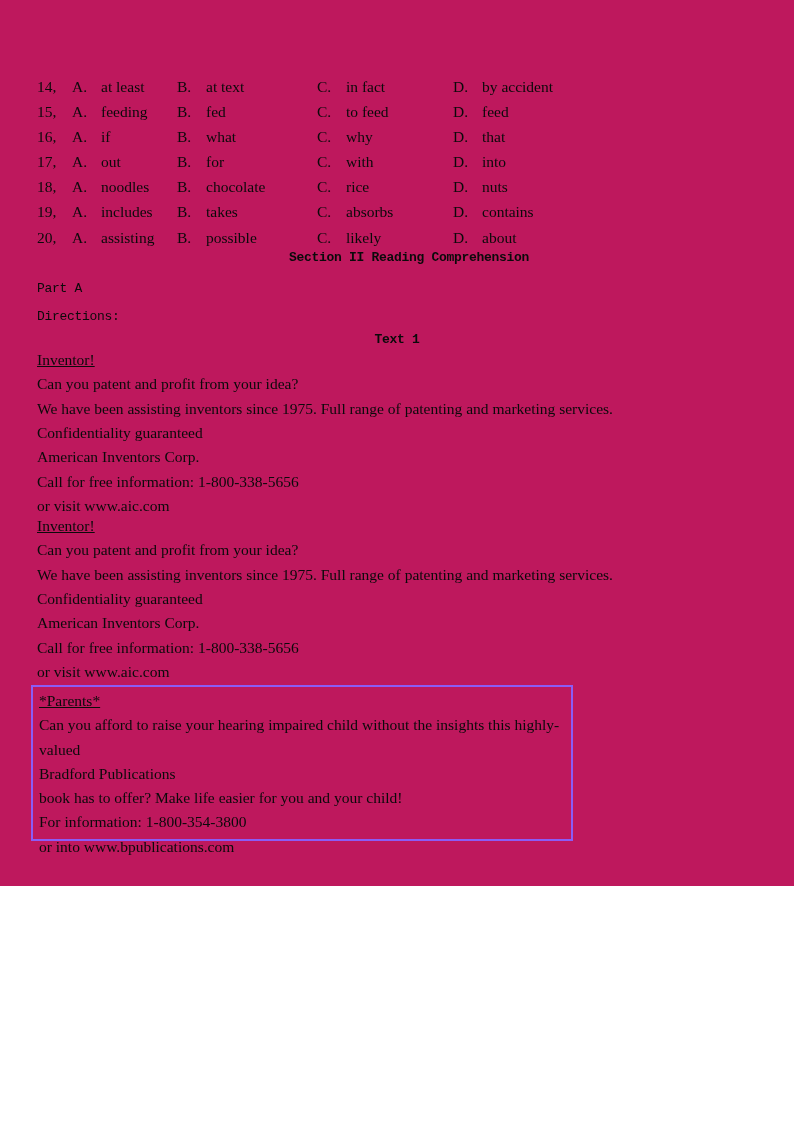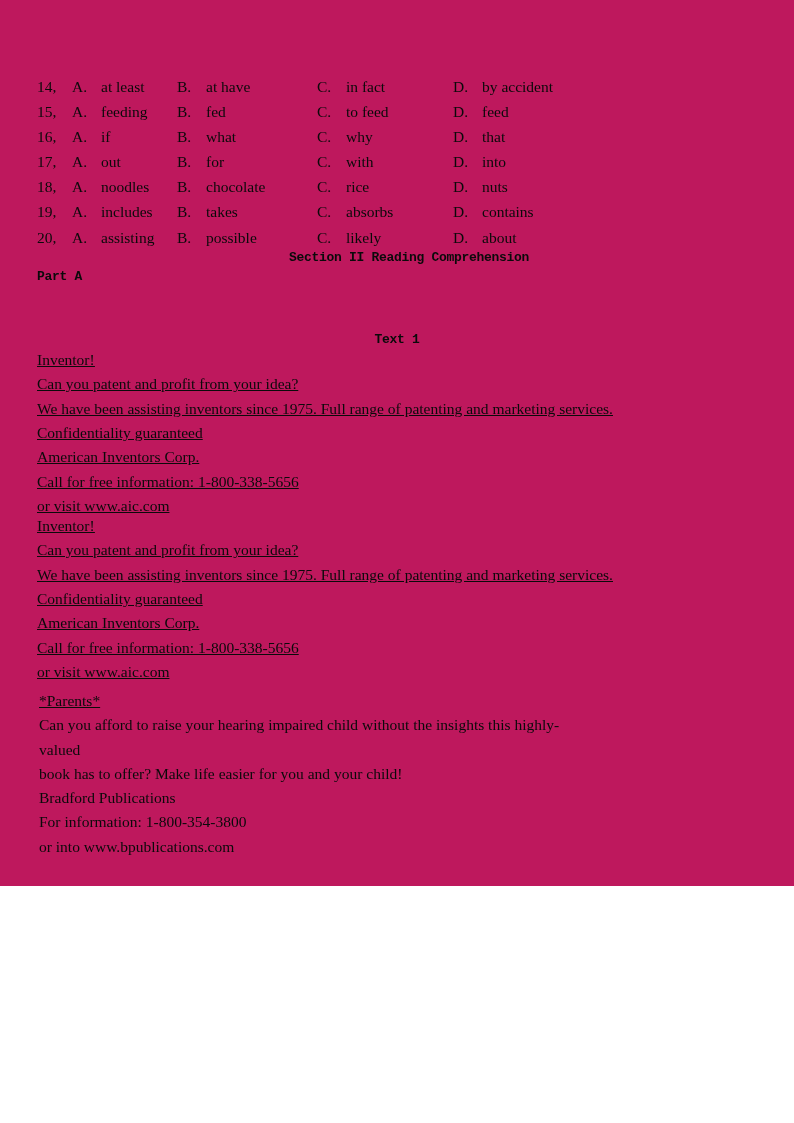--- a/index.html
+++ b/index.html
@@ -1,57 +1,57 @@
 <!DOCTYPE html>
 <html><head>
 <meta charset="utf-8">
 <style>
   html,body{margin:0;padding:0;background:#ffffff;}
   .page{position:relative;width:794px;height:886px;background:#be185d;overflow:hidden;color:#000;}
 
   .serif{font-family:"Liberation Serif","DejaVu Serif",serif;font-size:15.5px;color:#0a0a0a;}
   .mono{font-family:"Liberation Mono","DejaVu Sans Mono",monospace;font-size:13px;letter-spacing:-0.3px;color:#0a0a0a;}
-  .bold{font-weight:bold;}
+  .bold{font-weight:normal;margin-top:12px;}
   .underline{text-decoration:underline;}
 
   
   .questions{position:absolute;left:37px;top:74px;width:730px;}
   .q-row{position:relative;height:25.1px;line-height:25.1px;}
   .cell{position:absolute;top:0;white-space:nowrap;}
   .pos-num{left:0;}
   .pos-a{left:35px;}
   .pos-b{left:140px;}
   .pos-c{left:280px;}
   .pos-d{left:416px;}
   .letter{display:inline-block;width:29px;}
 
   
   .sec-heading{position:absolute;top:250px;left:12px;width:794px;text-align:center;line-height:16px;font-weight:bold;}
   .mono-block{position:absolute;left:37px;top:269px;line-height:15.6px;white-space:nowrap;}
   .text1-heading{position:absolute;top:332px;left:0;width:794px;text-align:center;line-height:16px;font-weight:bold;}
 
   
-  .ad-block{position:absolute;left:37px;line-height:24.35px;white-space:nowrap;text-decoration:underline;}
+  .ad-block{position:absolute;left:37px;line-height:24.35px;white-space:nowrap;}
   .ad1{top:348px;}
   .ad2{top:514px;}
 
   
-  .parents-box{position:absolute;left:31px;top:685px;width:542px;height:156px;border:2px solid #be185d;box-sizing:border-box;padding:2px 8px 0 6px;line-height:24.3px;}
+  .parents-box{position:absolute;left:31px;top:685px;width:542px;height:156px;border:2px solid #8b5cf6;box-sizing:border-box;padding:2px 8px 0 6px;line-height:24.3px;}
 </style>
 </head>
 <body>
 
 <div class="page">
 
   <div class="questions serif">
 
     <div class="q-row">
       <span class="cell pos-num">14,</span>
       <span class="cell pos-a"><span class="letter">A.</span><span>at least</span></span>
-      <span class="cell pos-b"><span class="letter">B.</span><span>at have</span></span>
+      <span class="cell pos-b"><span class="letter">B.</span><span>at text</span></span>
       <span class="cell pos-c"><span class="letter">C.</span><span>in fact</span></span>
       <span class="cell pos-d"><span class="letter">D.</span><span>by accident</span></span>
     </div>
 
     <div class="q-row">
       <span class="cell pos-num">15,</span>
       <span class="cell pos-a"><span class="letter">A.</span><span>feeding</span></span>
       <span class="cell pos-b"><span class="letter">B.</span><span>fed</span></span>
       <span class="cell pos-c"><span class="letter">C.</span><span>to feed</span></span>
       <span class="cell pos-d"><span class="letter">D.</span><span>feed</span></span>
@@ -96,20 +96,21 @@
       <span class="cell pos-c"><span class="letter">C.</span><span>likely</span></span>
       <span class="cell pos-d"><span class="letter">D.</span><span>about</span></span>
     </div>
 
   </div>
 
   <div class="sec-heading mono">Section II Reading Comprehension</div>
 
   <div class="mono-block mono">
     <div class="bold">Part A</div>
+    <div class="bold">Directions:</div>
   </div>
 
   <div class="text1-heading mono">Text 1</div>
 
   <div class="ad-block ad1 serif">
     <div class="underline">Inventor!</div>
     <div>Can you patent and profit from your idea?</div>
     <div>We have been assisting inventors since 1975. Full range of patenting and marketing services.</div>
     <div>Confidentiality guaranteed</div>
     <div>American Inventors Corp.</div>
@@ -123,19 +124,19 @@
     <div>We have been assisting inventors since 1975. Full range of patenting and marketing services.</div>
     <div>Confidentiality guaranteed</div>
     <div>American Inventors Corp.</div>
     <div>Call for free information: 1-800-338-5656</div>
     <div>or visit www.aic.com</div>
   </div>
 
   <div class="parents-box serif">
     <div class="underline">*Parents*</div>
     <div>Can you afford to raise your hearing impaired child without the insights this highly-valued</div>
+    <div>Bradford Publications</div>
     <div>book has to offer? Make life easier for you and your child!</div>
-    <div>Bradford Publications</div>
     <div>For information: 1-800-354-3800</div>
     <div>or into www.bpublications.com</div>
   </div>
 
 </div>
 
 </body></html>

